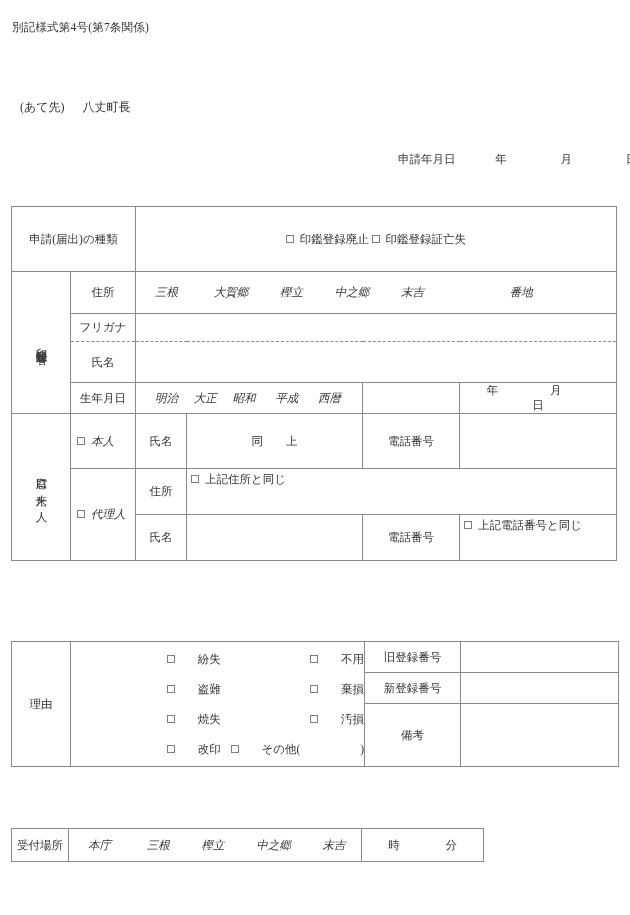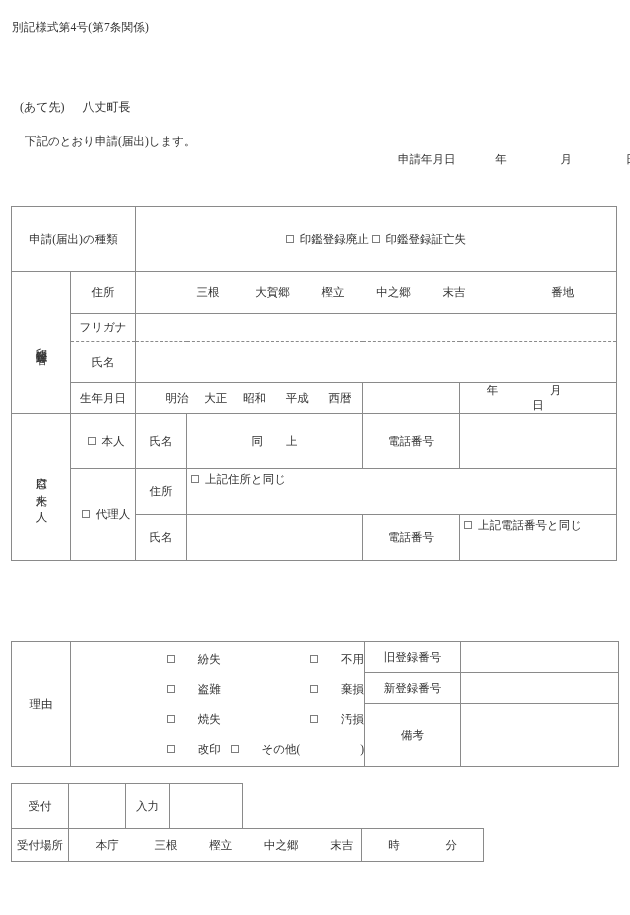--- a/index.html
+++ b/index.html
@@ -73,21 +73,21 @@
     table-layout: fixed;
     font-size: 11.5px;
     color: #333333;
   }
   .tbl td {
     border: 1px solid #8a8a8a;
     padding: 0;
     vertical-align: middle;
     text-align: center;
   }
-  .tbl td.pad-l { text-align: center; padding-left: 6px; }
+  .tbl td.pad-l { text-align: left; padding-left: 6px; font-style: italic; }
 
   
   #main-table {
     left: 11px;
     top: 206px;
     width: 530px;
   }
 
   
   td.dashed-bottom { border-bottom: 1px dashed #8a8a8a !important; }
@@ -170,21 +170,20 @@
 
   <div class="form-code">別記様式第4号(第7条関係)</div>
 
 
   <div class="addressee">
     <span>(あて先)</span>
     <span class="gap"></span>
     <span>八丈町長</span>
   </div>
 
-  <div class="lead-text">下記のとおり申請(届出)します。</div>
 
   <div class="apply-date">
     <span>申請年月日</span>
     <span class="sp1"></span>
     <span>年</span>
     <span class="sp2"></span>
     <span>月</span>
     <span class="sp2"></span>
     <span>日</span>
   </div>
@@ -384,36 +383,20 @@
       <td></td>
     </tr>
 
     <tr>
       <td style="height:62px; width:57px">備考</td>
       <td></td>
     </tr>
   </tbody>
     </table>
 
-  <table class="tbl" id="receipt-table">
-    <colgroup>
-      <col style="width:57px">
-      <col style="width:57px">
-      <col style="width:44px">
-      <col style="width:73px">
-    </colgroup>
-    <tbody>
-        <tr>
-      <td class="cell-tall">受付</td>
-      <td></td>
-      <td>入力</td>
-      <td></td>
-    </tr>
-  </tbody>
-    </table>
 
   <table class="tbl" id="place-table">
     <colgroup>
       <col style="width:57px">
       <col style="width:293px">
       <col style="width:122px">
     </colgroup>
     <tbody>
         <tr>
       <td style="height:32px">受付場所</td>

